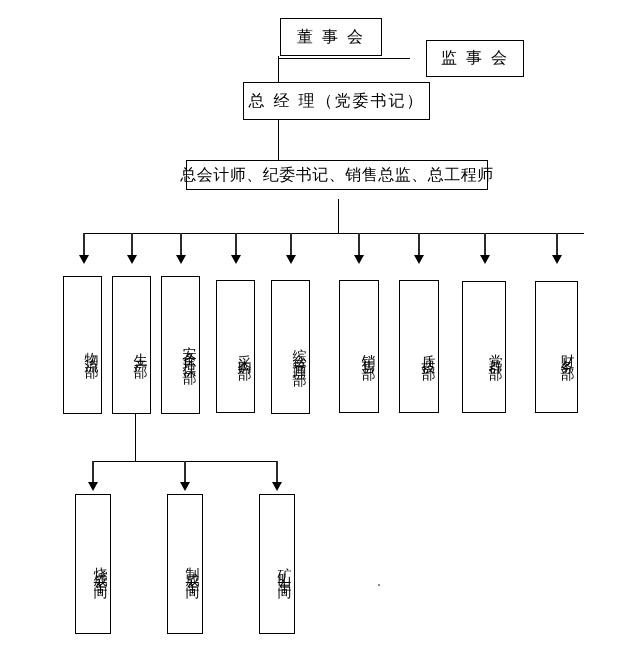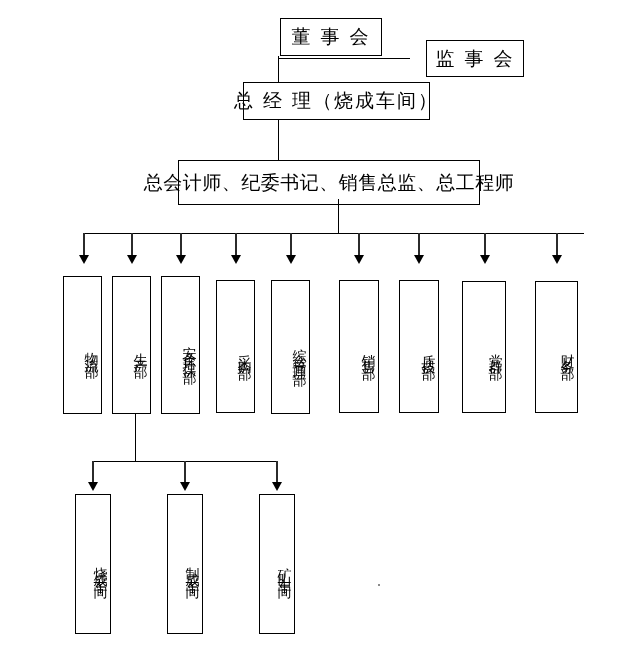--- a/index.html
+++ b/index.html
@@ -22,21 +22,21 @@
     border: 1px solid #000000;
     background: #ffffff;
     box-sizing: border-box;
     display: flex;
     align-items: center;
     justify-content: center;
     color: #000000;
   }
   
   .node.horiz {
-    font-size: 19px;
+    font-size: 16px;
     letter-spacing: 2px;
     white-space: nowrap;
   }
   .node.horiz.tight {
     letter-spacing: 0.5px;
   }
   
   .node.vert {
     font-size: 14px;
     writing-mode: vertical-rl;
@@ -93,26 +93,26 @@
     <span>监 事 会</span>
   </div>
 
   <div class="vline" style="left:278px; top:56px; height:3px;"></div>
 
   <div class="hline" style="left:278px; top:58px; width:132px;"></div>
 
   <div class="vline" style="left:278px; top:56px; height:26px;"></div>
 
   <div class="node horiz" style="left:243px; top:82px; width:187px; height:38px;">
-    <span>总 经 理（烧成车间）</span>
+    <span>总 经 理（党委书记）</span>
   </div>
 
   <div class="vline" style="left:278px; top:120px; height:40px;"></div>
 
-  <div class="node horiz tight" style="left:178px; top:160px; width:302px; height:45px;">
+  <div class="node horiz tight" style="left:186px; top:160px; width:302px; height:30px;">
     <span>总会计师、纪委书记、销售总监、总工程师</span>
   </div>
 
   <div class="vline" style="left:338px; top:199px; height:34px;"></div>
 
   <div class="hline" style="left:83px; top:233px; width:501px;"></div>
 
   <div class="arrow-stem" style="left:83px; top:233px; height:24px;"></div>
   <div class="arrow-head" style="left:79px; top:255px;"></div>
 

